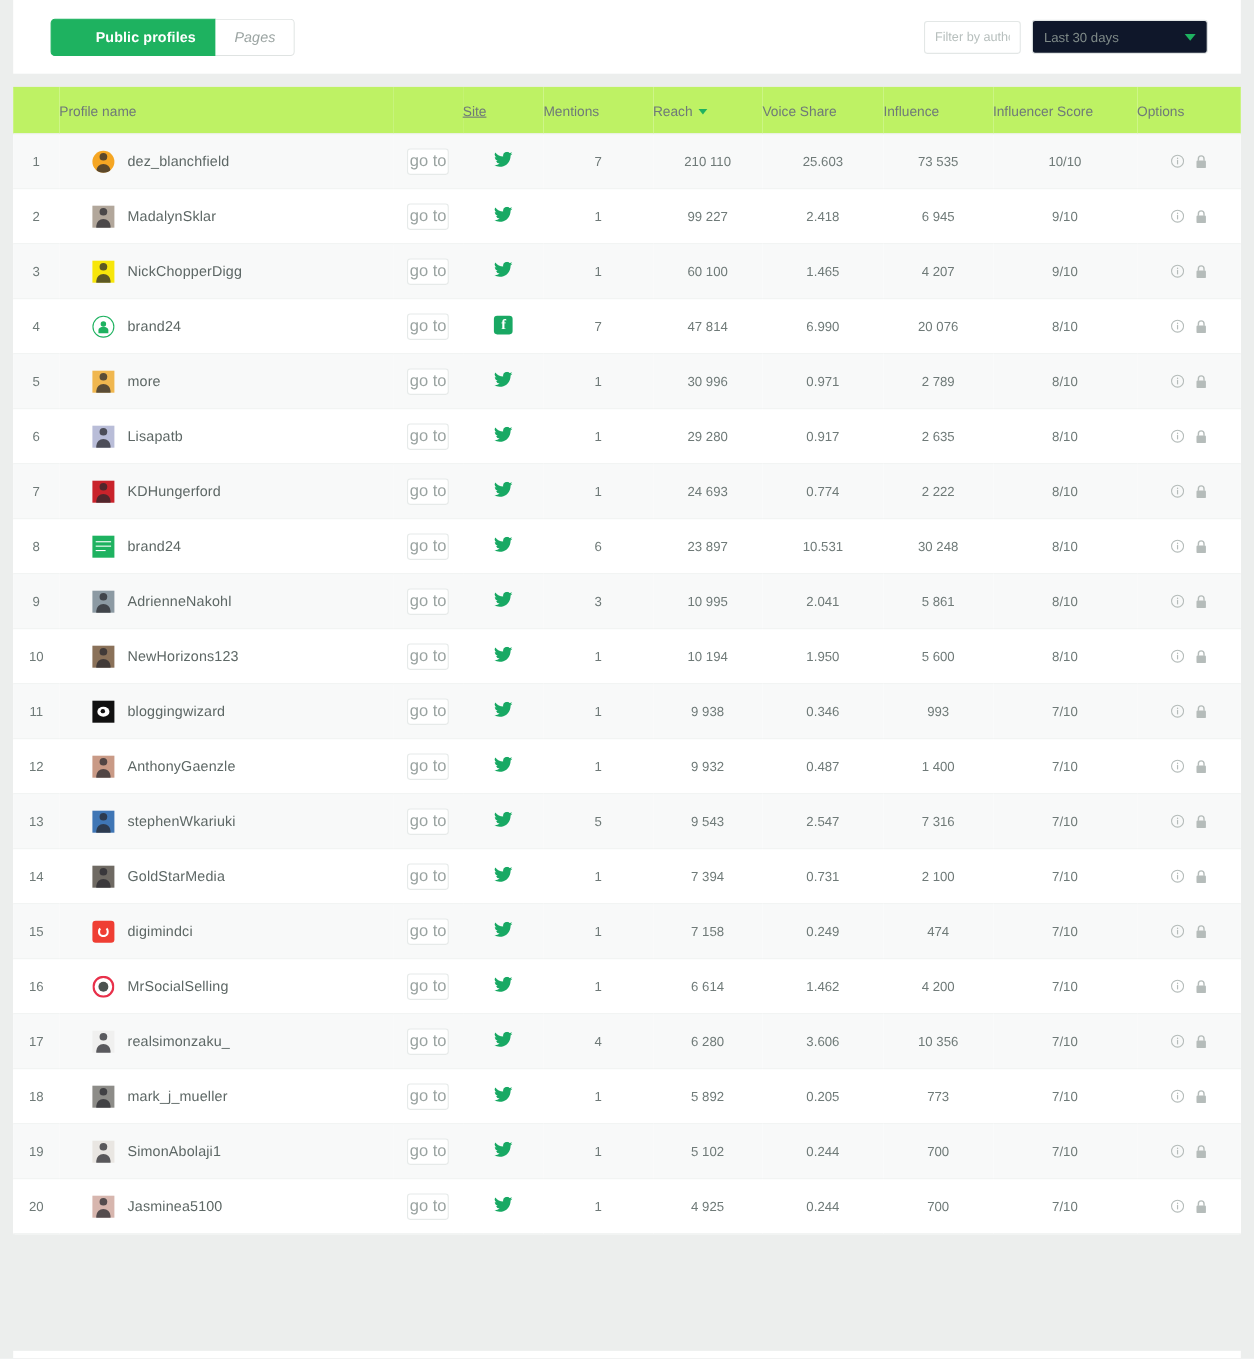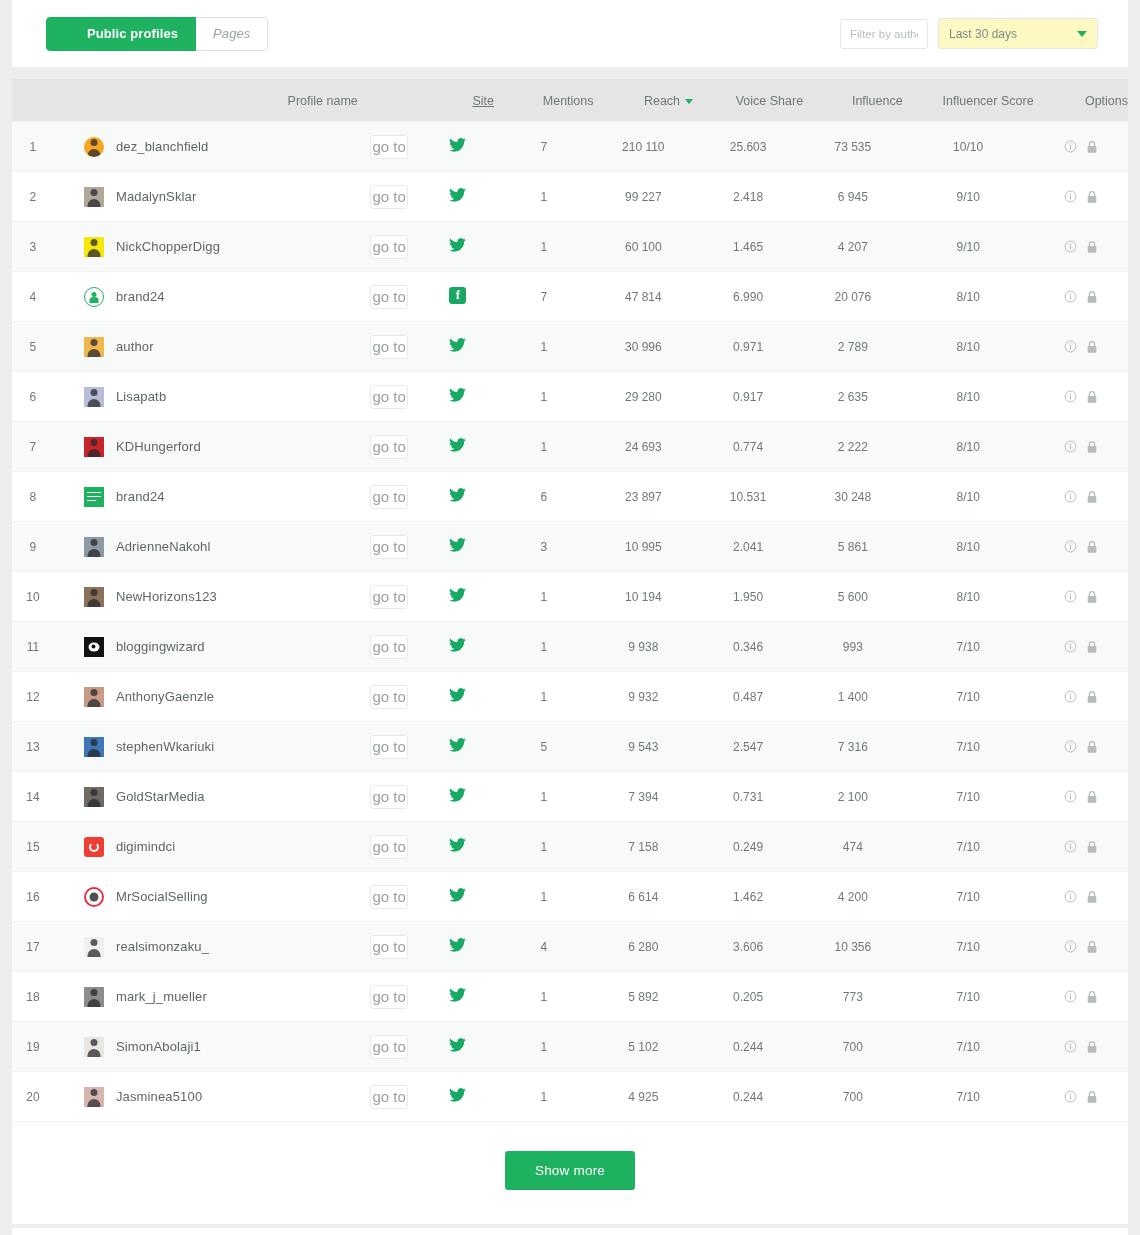--- a/index.html
+++ b/index.html
@@ -79,21 +79,21 @@
   .dateselect {
     width: 160px;
     height: 31px;
     border: 1px solid #e3e7e6;
     border-radius: 3px;
     display: flex;
     align-items: center;
     padding: 0 10px;
     font-size: 12px;
     color: #7f8a88;
-    background: #fef9c3;
+    background: #0f172a;
     cursor: pointer;
     position: relative;
   }
   .dateselect .caret {
     margin-left: auto;
     width: 0; height: 0;
     border-left: 5px solid transparent;
     border-right: 5px solid transparent;
     border-top: 6px solid #1eb260;
   }
@@ -107,23 +107,23 @@
     border-radius: 2px;
     padding-bottom: 0;
   }
 
   table.grid { width: 100%; border-collapse: collapse; table-layout: fixed; }
   table.grid th {
     font-weight: 400;
     font-size: 12.5px;
     color: #6f7a78;
     padding: 15px 0 13px 0;
-    text-align: right;
+    text-align: left;
     border-bottom: 1px solid #eff1f0;
-    background: #e5e5e5;
+    background: #bef264;
   }
   th.c-rank  { width: 40px; }
   th.c-name  { width: 290px; text-align: left; padding-left: 30px; }
   th.c-gap   { width: 60px; }
   th.c-site  { width: 70px; text-decoration: underline; }
   th.c-ment  { width: 95px; }
   th.c-reach { width: 95px; margin-top: 28px; }
   th.c-voice { width: 105px; }
   th.c-infl  { width: 95px; }
   th.c-score { width: 125px; }
@@ -468,21 +468,21 @@
             </td>
           </tr>
           <tr class="row odd">
             <td class="rank">5</td>
             <td class="name">
               <span class="nameinner">
                 <span class="avatar" style="background:#f0b74f">
                   <span class="head"></span>
                   <span class="face"></span>
                 </span>
-                <span class="nametext">author</span>
+                <span class="nametext">more</span>
               </span>
             </td>
             <td><span class="goto">go to</span></td>
             <td><span class="site-icon"><svg width="17" height="14" viewBox="0 0 24 20" aria-hidden="true">
                   <path fill="#18a964" d="M24 2.4c-.9.4-1.8.7-2.8.8 1-.6 1.8-1.6 2.2-2.7-1 .6-2 1-3.1 1.2A4.9 4.9 0 0 0 11.9 6 13.9 13.9 0 0 1 1.7.8 4.9 4.9 0 0 0 3.2 7.4a4.8 4.8 0 0 1-2.2-.6v.1c0 2.4 1.7 4.3 3.9 4.8-.4.1-.9.2-1.3.2-.3 0-.6 0-.9-.1a4.9 4.9 0 0 0 4.6 3.4A9.9 9.9 0 0 1 0 17.3a14 14 0 0 0 7.5 2.2c9.1 0 14-7.5 14-14v-.6c1-.7 1.8-1.6 2.5-2.5z"></path>
                 </svg></span></td>
             <td>1</td>
             <td>30 996</td>
             <td>0.971</td>
             <td>2 789</td>
@@ -1006,19 +1006,16 @@
                 <span class="icon-btn"><svg width="12" height="14" viewBox="0 0 14 16" aria-hidden="true">
                     <path d="M4 7V4.8a3 3 0 0 1 6 0V7" fill="none" stroke="#b5bcba" stroke-width="1.5"></path>
                     <rect x="2" y="6.8" width="10" height="8" rx="1.3" fill="#b5bcba"></rect>
                   </svg></span>
               </span>
             </td>
           </tr>
         </tbody>
     </table>
 
-    <div class="footer">
-      <button class="showmore">Show more</button>
-    </div>
   </div>
 
   <div class="bottomstrip"></div>
 </div>
 
 </body></html>

